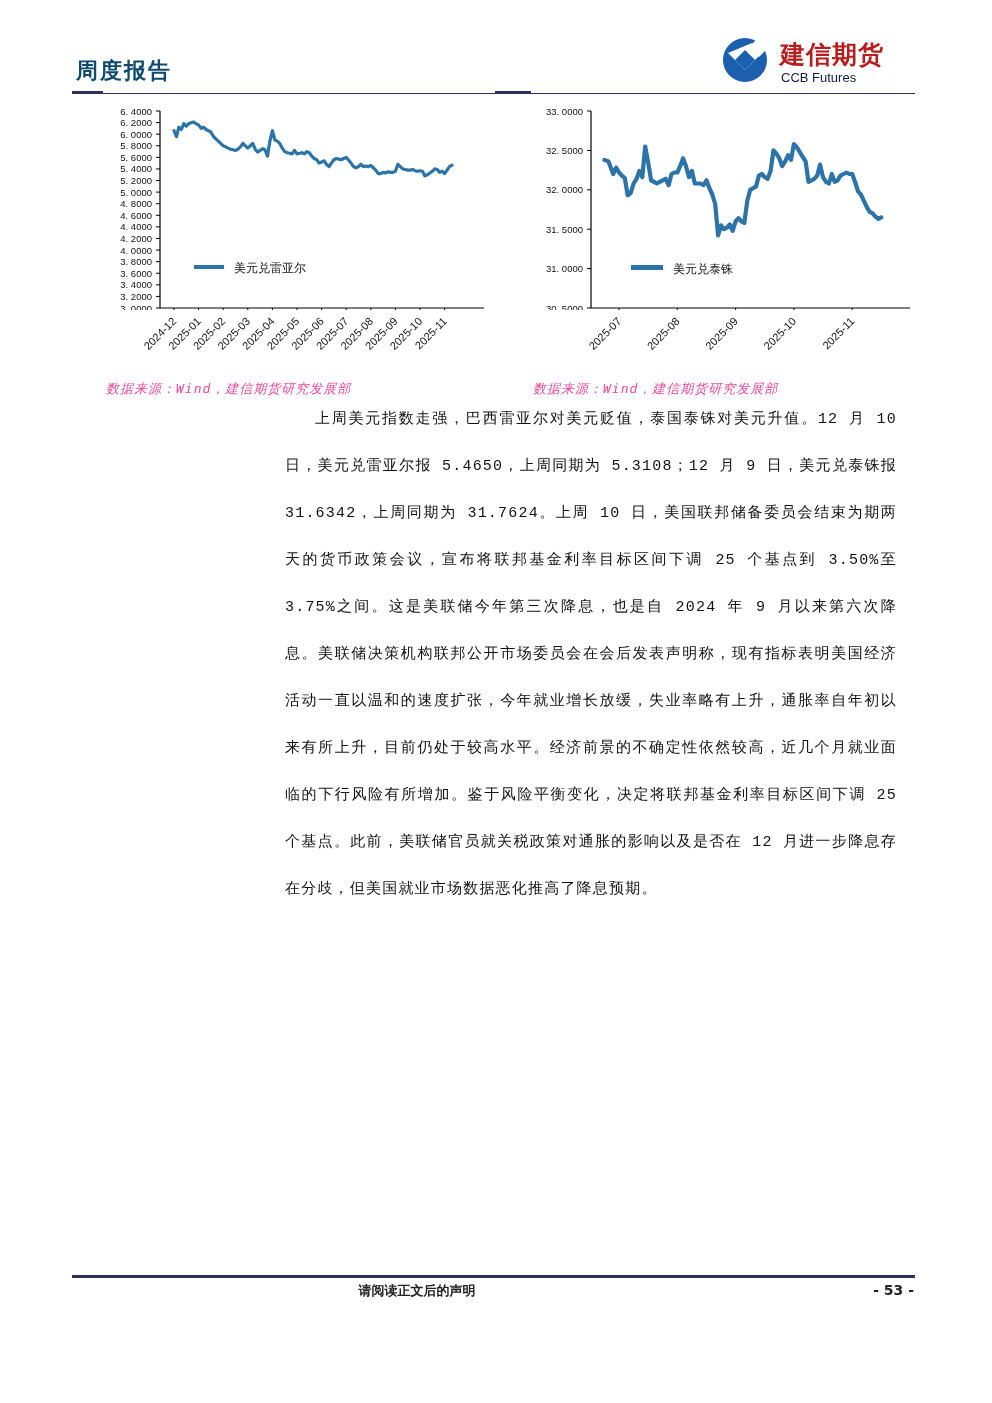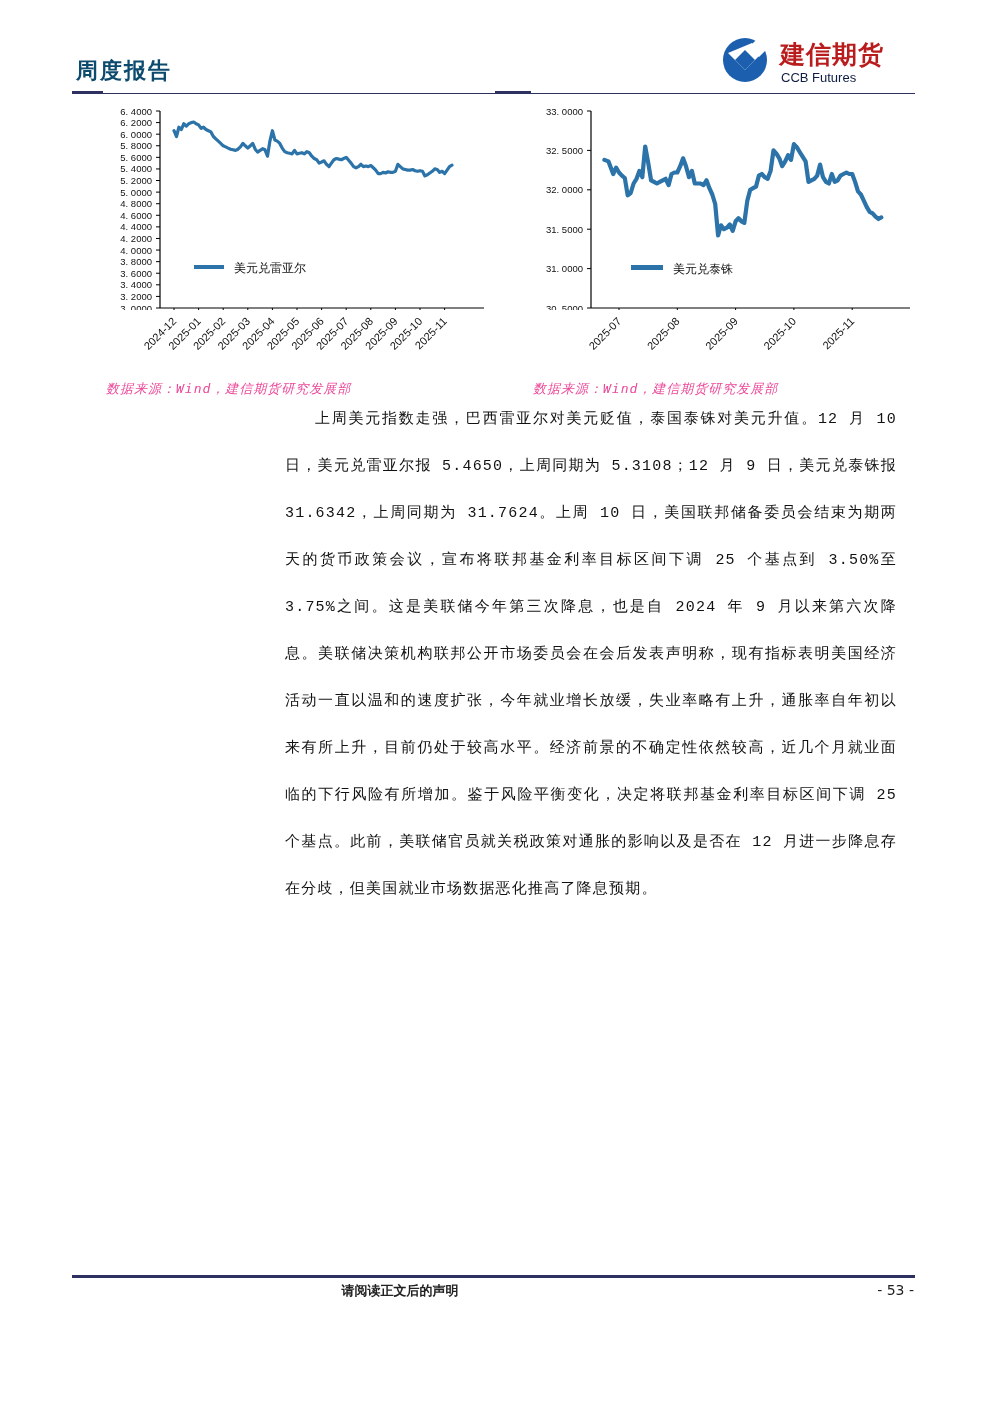--- a/index.html
+++ b/index.html
@@ -12,22 +12,22 @@
   .header-accent { top: 91px; height: 3px; background: #2e3160; }
   .logo { left: 722px; top: 37px; width: 46px; height: 46px; }
   .logo-cn { left: 780px; top: 38px; font-size: 25px; font-weight: bold; color: #b91c1c; letter-spacing: 1px; text-align: center; }
   .logo-en { left: 781px; top: 70px; font-size: 13px; color: #0f1d40; font-family: "Liberation Sans", sans-serif; }
   svg text { font-family: "Liberation Sans", "DejaVu Sans", sans-serif; }
   .src { font-size: 13px; font-style: italic; color: #ec4899; font-family: "DejaVu Sans Mono", "Liberation Mono", monospace; letter-spacing: 1px; }
   .para { left: 285px; top: 396px; width: 612px; font-size: 15px; line-height: 47px;
           text-indent: 30px; text-align: justify; color: #111; letter-spacing: 1.2px;
           font-family: Liberation Mono, monospace; }
   .footer-line { left: 72px; top: 1275px; width: 843px; height: 3px; background: #2e3160; }
-  .footer-text { left: 0; width: 800px; top: 1282px; text-align: center; font-size: 13px; font-weight: bold; color: #222; }
-  .page-num { right: 78px; top: 1282px; font-size: 14px; font-weight: normal; color: #222; }
+  .footer-text { left: 0; width: 800px; top: 1282px; text-align: center; font-size: 13px; font-weight: bold; color: #222; padding-left: 17px; }
+  .page-num { right: 78px; top: 1282px; font-size: 14px; font-weight: bold; color: #222; }
 </style>
 </head>
 <body>
 
 <div class="abs header-title">周度报告</div>
 <svg class="abs logo" viewBox="0 0 46 46">
   <circle cx="23" cy="23" r="22" fill="#1b5fae"></circle>
   <path d="M30 6 L40 16 L23 33 L6 16 Z" fill="#fff" transform="rotate(0 23 23)"></path>
   <path d="M23 13 L33 23 L23 33 L13 23 Z" fill="#1b5fae"></path>
   <rect x="30" y="3" width="14" height="14" fill="#fff" transform="rotate(45 37 10)"></rect>

